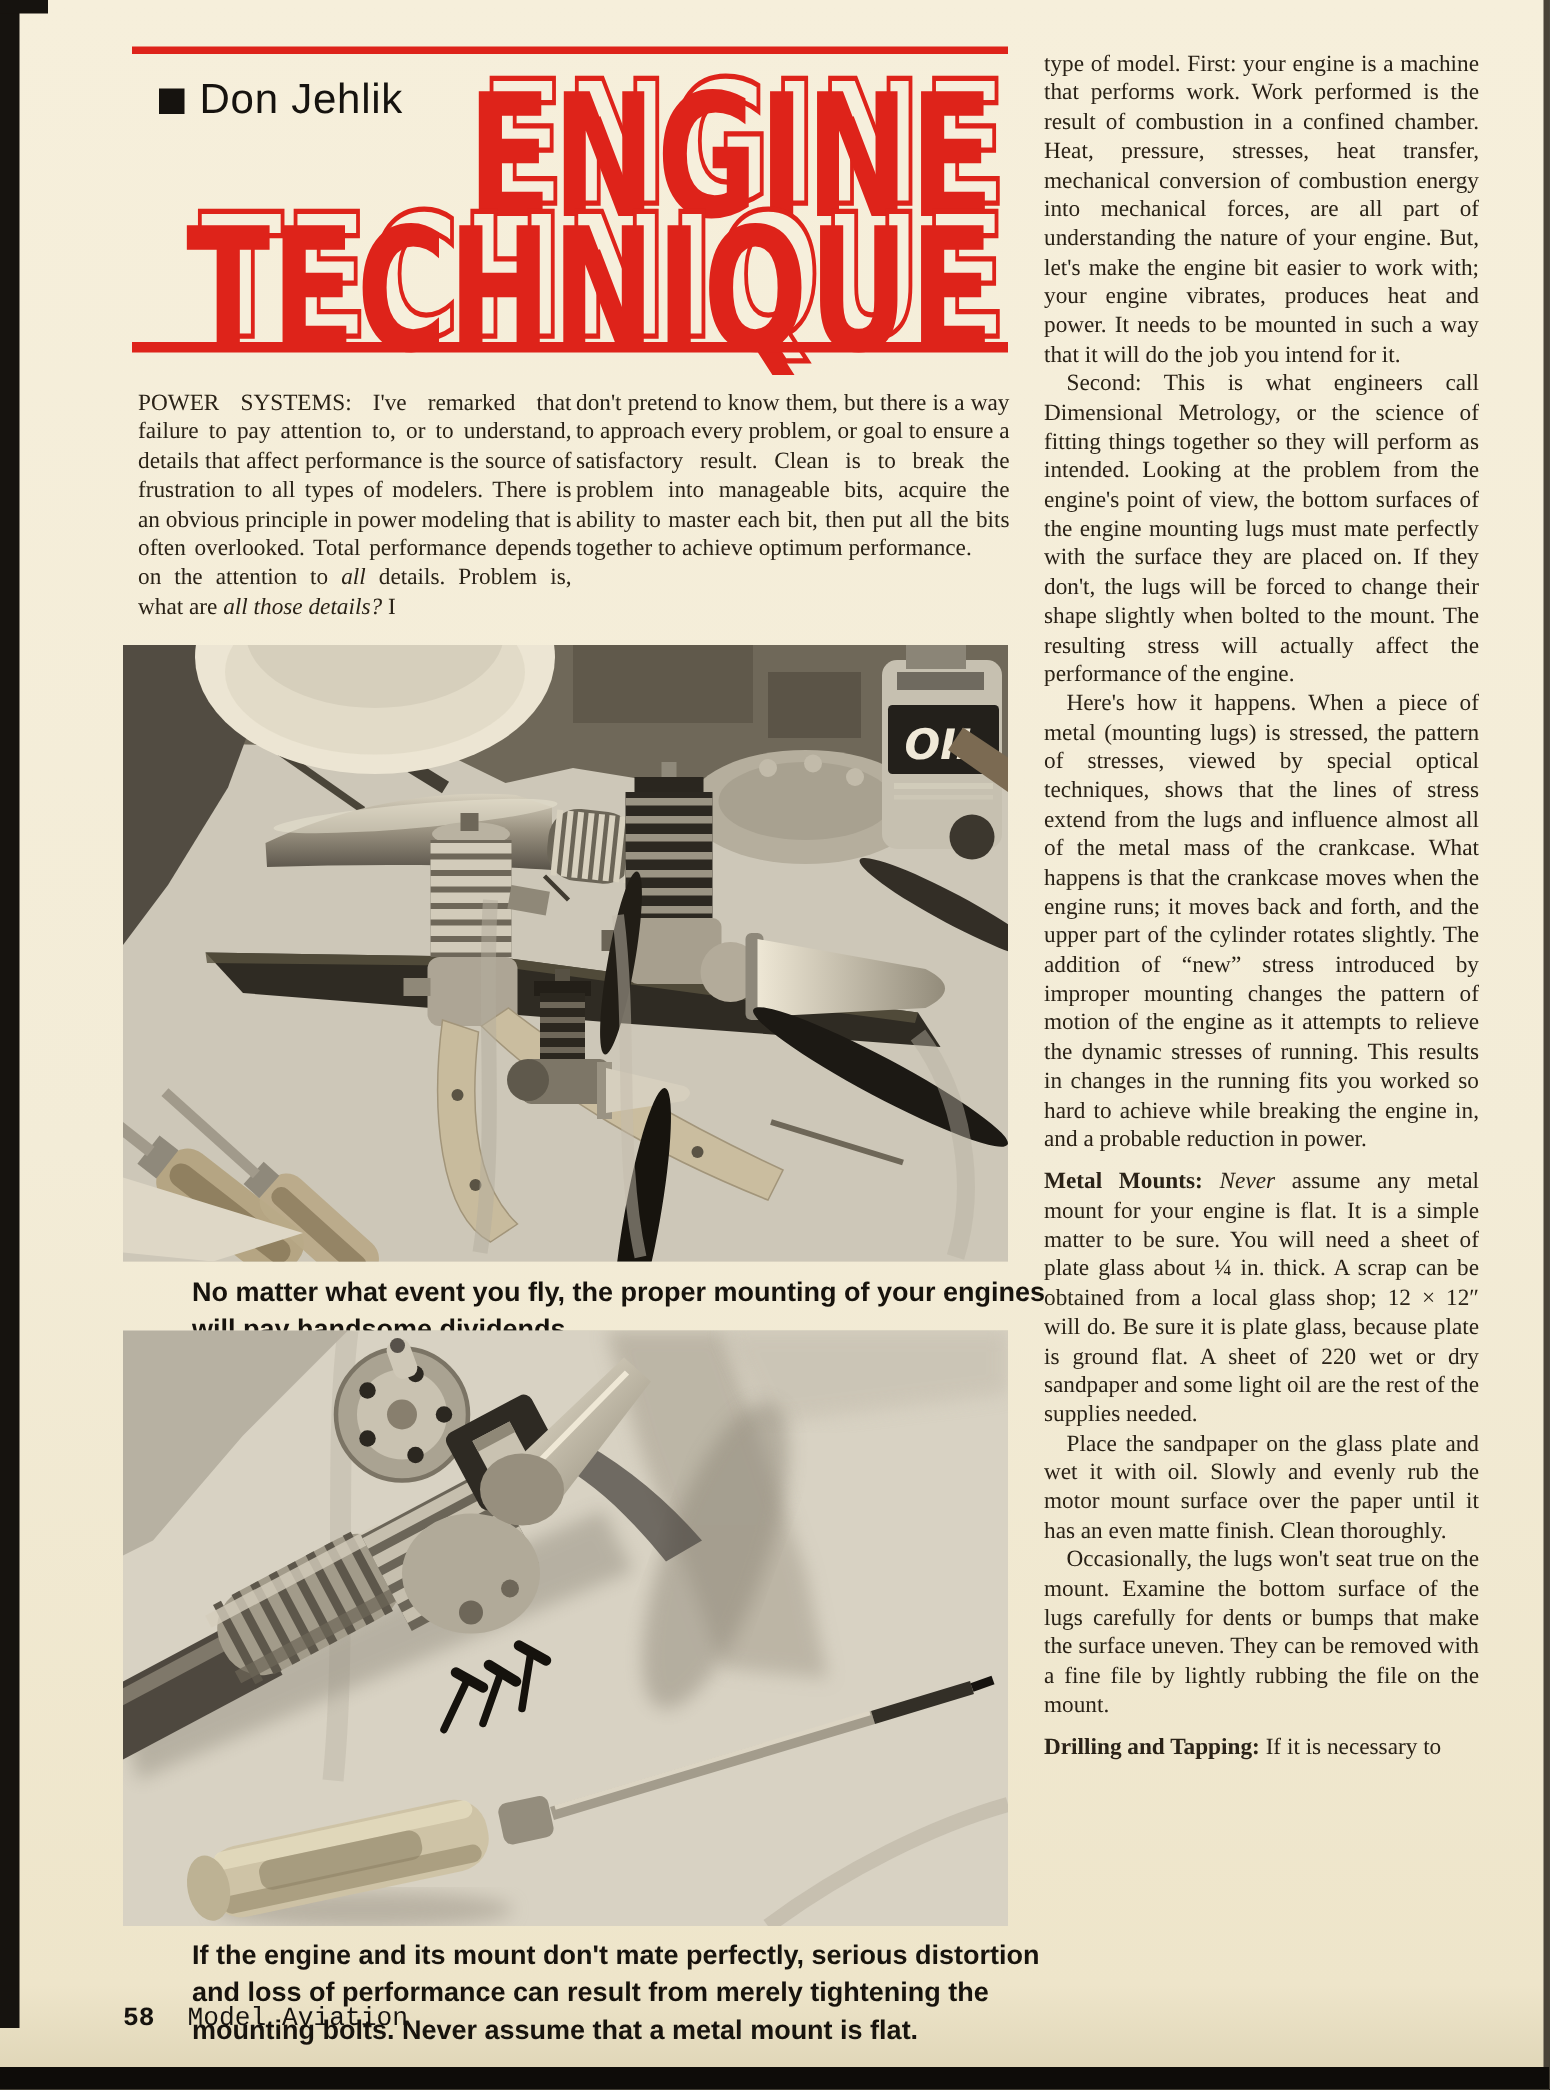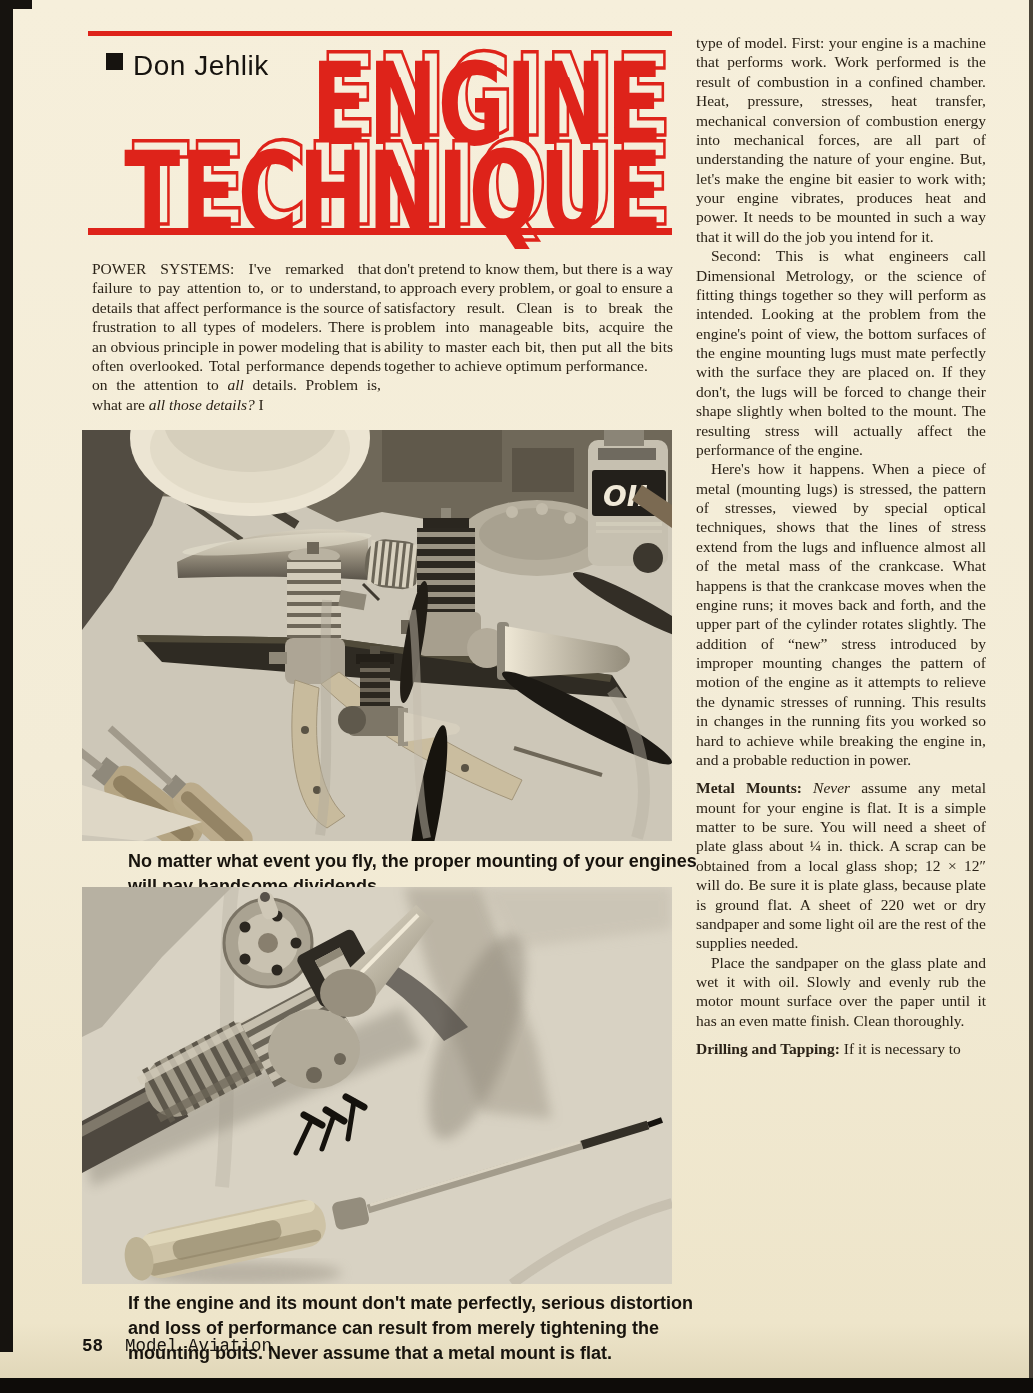--- a/index.html
+++ b/index.html
@@ -8,21 +8,21 @@
         font-family:"Liberation Serif",serif;}
   
   .edge-left{position:absolute;left:0;top:0;width:13px;height:1352px;background:#16130f;}
   .edge-corner{position:absolute;left:0;top:0;width:32px;height:9px;background:#16130f;}
   .edge-bottom{position:absolute;left:0;top:1378px;width:1033px;height:15px;background:#0e0c09;}
   .edge-right{position:absolute;left:1029px;top:0;width:4px;height:1378px;background:#494338;}
   
   .rule{position:absolute;background:#de231a;}
   .rule-top{left:88px;top:31px;width:584px;height:5px;}
   .rule-bottom{left:88px;top:228px;width:584px;height:7px;}
-  .byline{position:absolute;left:106px;top:50px;display:flex;align-items:flex-start;gap:10px;
+  .byline{position:absolute;left:106px;top:50px;display:flex;align-items:center;gap:10px;
           font-family:"Liberation Sans",sans-serif;}
   .byline-square{width:17px;height:17px;background:#16130f;margin-top:3px;}
   .byline-text{font-size:28px;color:#16130f;letter-spacing:.5px;}
   .big-title{position:absolute;left:88px;width:584px;display:grid;justify-content:end;
              transform:scaleX(.72);transform-origin:100% 0;
              font-family:"DejaVu Sans",sans-serif;font-weight:bold;font-size:114px;
              line-height:.95;letter-spacing:1px;white-space:nowrap;}
   .title1{top:42px;}
   .title2{top:131px;}
   .big-title span{grid-area:1/1;}
@@ -85,20 +85,21 @@
     </div>
   <div class="col col2">
       <p class="para"><span>don't pretend to know them, but there is a way to approach every problem, or goal to ensure a satisfactory result. Clean is to break the problem into manageable bits, acquire the ability to master each bit, then put all the bits together to achieve optimum performance.</span></p>
     </div>
   <div class="col col3">
       <p class="para"><span>type of model. First: your engine is a machine that performs work. Work performed is the result of combustion in a confined chamber. Heat, pressure, stresses, heat transfer, mechanical conversion of combustion energy into mechanical forces, are all part of understanding the nature of your engine. But, let's make the engine bit easier to work with; your engine vibrates, produces heat and power. It needs to be mounted in such a way that it will do the job you intend for it.</span></p>
       <p class="para indent"><span>Second: This is what engineers call Dimensional Metrology, or the science of fitting things together so they will perform as intended. Looking at the problem from the engine's point of view, the bottom surfaces of the engine mounting lugs must mate perfectly with the surface they are placed on. If they don't, the lugs will be forced to change their shape slightly when bolted to the mount. The resulting stress will actually affect the performance of the engine.</span></p>
       <p class="para indent"><span>Here's how it happens. When a piece of metal (mounting lugs) is stressed, the pattern of stresses, viewed by special optical techniques, shows that the lines of stress extend from the lugs and influence almost all of the metal mass of the crankcase. What happens is that the crankcase moves when the engine runs; it moves back and forth, and the upper part of the cylinder rotates slightly. The addition of “new” stress introduced by improper mounting changes the pattern of motion of the engine as it attempts to relieve the dynamic stresses of running. This results in changes in the running fits you worked so hard to achieve while breaking the engine in, and a probable reduction in power.</span></p>
       <p class="para spaced"><span class="seg-bold">Metal Mounts:</span><span> </span><span class="seg-italic">Never</span><span> assume any metal mount for your engine is flat. It is a simple matter to be sure. You will need a sheet of plate glass about ¼ in. thick. A scrap can be obtained from a local glass shop; 12 × 12″ will do. Be sure it is plate glass, because plate is ground flat. A sheet of 220 wet or dry sandpaper and some light oil are the rest of the supplies needed.</span></p>
       <p class="para indent"><span>Place the sandpaper on the glass plate and wet it with oil. Slowly and evenly rub the motor mount surface over the paper until it has an even matte finish. Clean thoroughly.</span></p>
+      <p class="para indent"><span>Occasionally, the lugs won't seat true on the mount. Examine the bottom surface of the lugs carefully for dents or bumps that make the surface uneven. They can be removed with a fine file by lightly rubbing the file on the mount.</span></p>
       <p class="para spaced"><span class="seg-bold">Drilling and Tapping:</span><span> If it is necessary to</span></p>
     </div>
 
   <figure class="photo photo1">
     <svg viewBox="0 0 590 411" preserveAspectRatio="none">
       <defs>
         <linearGradient id="metal1" x1="0" y1="0" x2="0" y2="1">
           <stop offset="0" stop-color="#d8d1bf"></stop>
             <stop offset=".5" stop-color="#978f7e"></stop>
             <stop offset="1" stop-color="#5a544a"></stop>

